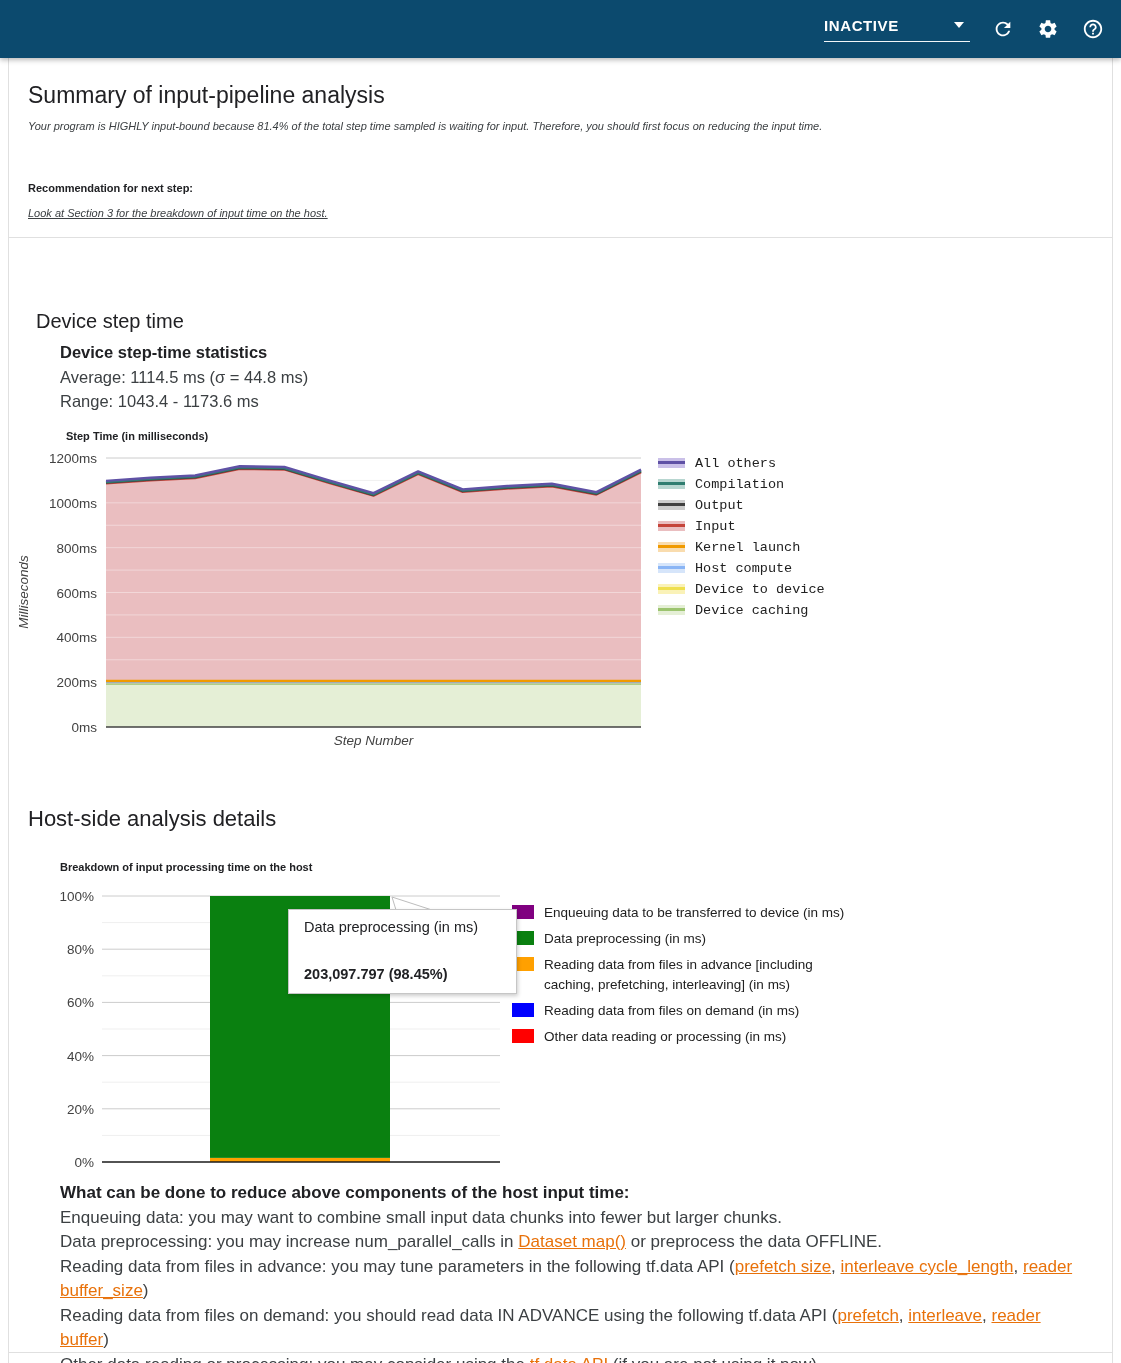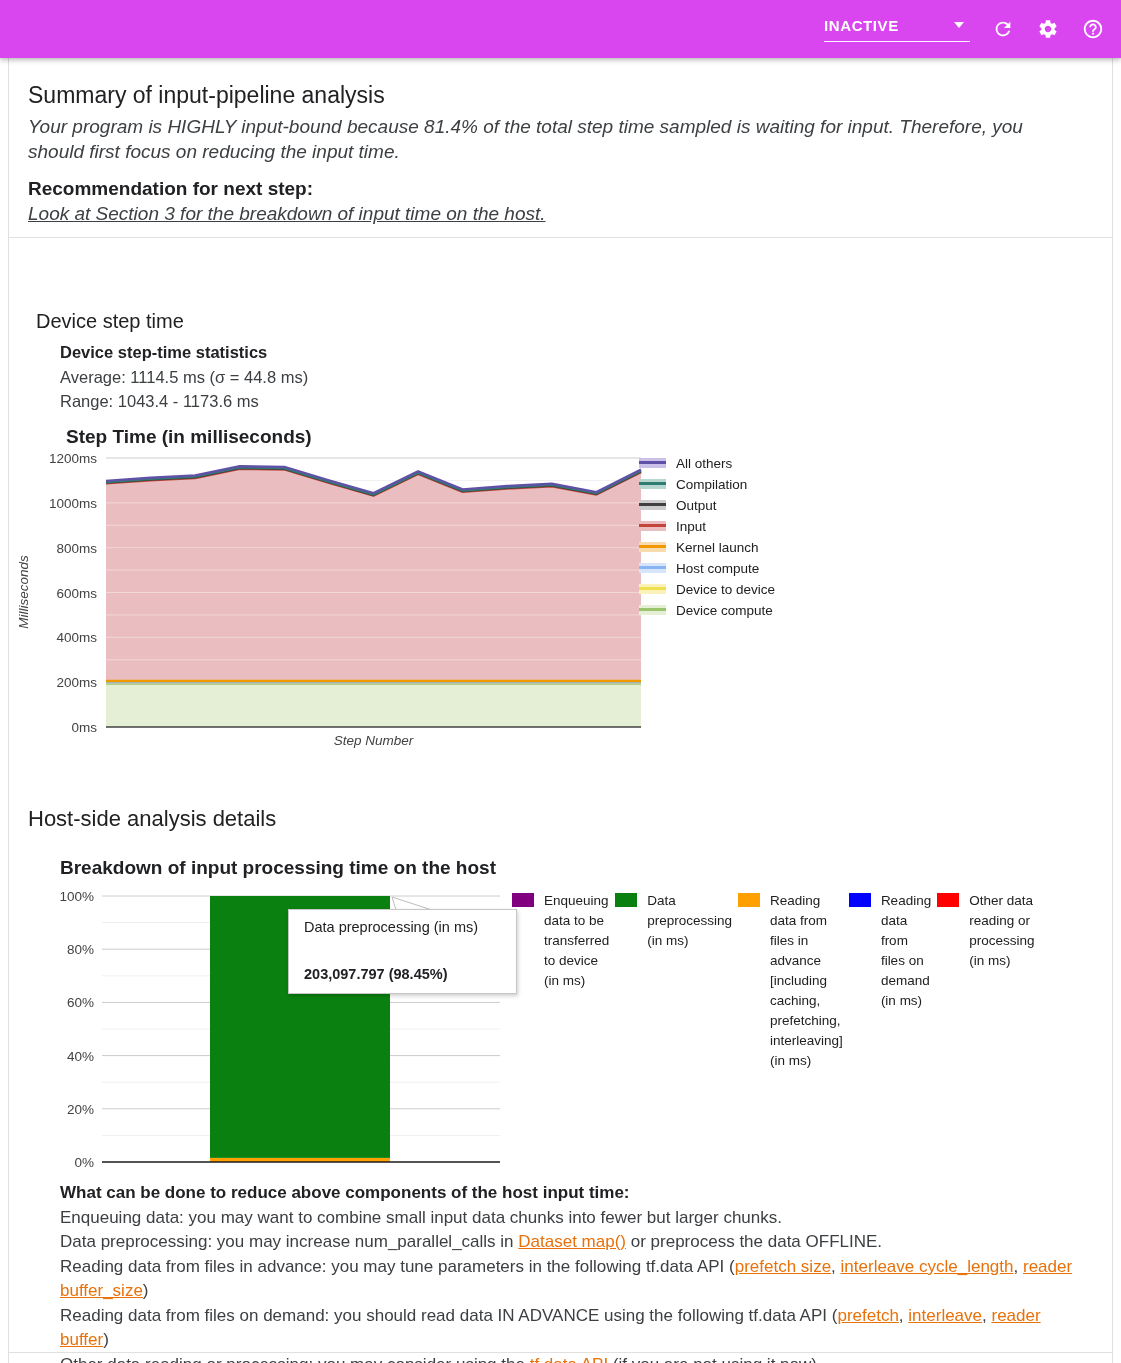--- a/index.html
+++ b/index.html
@@ -1,48 +1,48 @@
 <!DOCTYPE html>
 <html><head>
 <meta charset="utf-8">
 <style>
   html,body{margin:0;padding:0;background:#fff;}
   .screen{position:relative;width:1121px;height:1363px;background:#fff;overflow:hidden;
           font-family:"Liberation Sans",sans-serif;color:#3c4043;}
   
-  .topbar{position:absolute;left:0;top:0;width:1121px;height:58px;background:#d946ef;
+  .topbar{position:absolute;left:0;top:0;width:1121px;height:58px;background:#0c4a6e;
           box-shadow:0 2px 5px rgba(0,0,0,.28);z-index:6;}
   .hdr-right{position:absolute;right:16px;top:0;height:58px;display:flex;align-items:center;gap:21px;}
   .status{width:146px;border-bottom:1px solid rgba(255,255,255,.95);display:flex;align-items:center;
           justify-content:space-between;padding-bottom:7px;cursor:pointer;}
   .status-label{color:#fff;font-size:15px;font-weight:bold;letter-spacing:.6px;}
   .caret{width:0;height:0;border-left:5px solid transparent;border-right:5px solid transparent;
          border-top:6px solid #fff;margin-right:6px;}
   .icon-btn{width:24px;height:24px;display:flex;align-items:center;justify-content:center;cursor:pointer;}
   .icon-btn svg{width:22px;height:22px;fill:#fff;}
   
   .vline{position:absolute;top:58px;bottom:0;width:1px;background:#e0e0e0;}
   .divider{position:absolute;left:9px;width:1103px;height:1px;background:#e0e0e0;}
   
   .abs{position:absolute;}
   .h1{font-size:23px;color:#212124;}
   .h2{font-size:22px;color:#212124;}
   .h3{font-size:20px;color:#212124;}
-  .txt{font-size:19px;line-height:25px;color:#3c4043;}
+  .txt{font-size:11px;line-height:25px;color:#3c4043;}
   .it{font-style:italic;}
   .b{font-weight:bold;color:#202124;}
   .stats div{font-size:16.5px;line-height:24.5px;}
   
   .step-legend{display:flex;flex-direction:column;gap:7px;}
   .sl-row{display:flex;align-items:center;gap:10px;height:14px;}
   .sw{width:27px;height:10px;position:relative;flex:0 0 auto;}
   .sw .fill{position:absolute;left:0;right:0;top:0;bottom:0;}
   .sw .ln{position:absolute;left:0;right:0;top:3px;height:3px;}
   .sl-label{font-size:13.5px;color:#212121;}
-  .host-legend{width:344px;display:flex;gap:6px;}
+  .host-legend{width:344px;display:flex;flex-direction:column;gap:6px;margin-top:12px;}
   .hl-row{display:flex;gap:10px;}
   .hl-sw{width:22px;height:14px;flex:0 0 auto;margin-top:2px;}
   .hl-label{font-size:13.5px;line-height:20px;color:#212121;}
   
   .tooltip{position:absolute;left:288px;top:909px;width:229px;box-sizing:border-box;background:#fff;
            border:1px solid #c6c6c6;box-shadow:1px 2px 4px rgba(0,0,0,.2);padding:8px 0 9px 15px;z-index:4;}
   .tt-title{font-size:14.5px;color:#202124;line-height:19px;}
   .tt-value{font-size:14.5px;font-weight:bold;color:#202124;line-height:19px;margin-top:28px;}
   
   .advice{width:1015px;font-size:17px;line-height:24.5px;color:#3c4043;}
@@ -138,21 +138,21 @@
       <polyline points="92,234.39083333333332 136.58333333333334,234.39083333333332 181.16666666666669,234.39083333333332 225.75,234.39083333333332 270.33333333333337,234.39083333333332 314.91666666666663,234.39083333333332 359.5,234.39083333333332 404.0833333333333,234.39083333333332 448.6666666666667,234.39083333333332 493.25,234.39083333333332 537.8333333333333,234.39083333333332 582.4166666666667,234.39083333333332 627,234.39083333333332" fill="none" stroke="#8ab5f5" stroke-width="2.4" stroke-linejoin="round"></polyline>
       <polyline points="92,233.04583333333335 136.58333333333334,233.04583333333335 181.16666666666669,233.04583333333335 225.75,233.04583333333335 270.33333333333337,233.04583333333335 314.91666666666663,233.04583333333335 359.5,233.04583333333335 404.0833333333333,233.04583333333335 448.6666666666667,233.04583333333335 493.25,233.04583333333335 537.8333333333333,233.04583333333335 582.4166666666667,233.04583333333335 627,233.04583333333335" fill="none" stroke="#f09a00" stroke-width="2.4" stroke-linejoin="round"></polyline>
       <polyline points="92,35.33083333333332 136.58333333333334,32.192499999999995 181.16666666666669,29.95083333333335 225.75,20.75999999999999 270.33333333333337,21.432500000000005 314.91666666666663,34.88249999999999 359.5,47.66 404.0833333333333,25.915833333333353 448.6666666666667,43.84916666666666 493.25,40.48666666666665 537.8333333333333,38.245000000000005 582.4166666666667,46.53916666666669 627,24.122500000000002" fill="none" stroke="#c5443a" stroke-width="2.4" stroke-linejoin="round"></polyline>
       <polyline points="92,34.65833333333333 136.58333333333334,31.519999999999982 181.16666666666669,29.278333333333336 225.75,20.087499999999977 270.33333333333337,20.75999999999999 314.91666666666663,34.20999999999998 359.5,46.98749999999998 404.0833333333333,25.24333333333334 448.6666666666667,43.17666666666665 493.25,39.814166666666665 537.8333333333333,37.57250000000002 582.4166666666667,45.866666666666646 627,23.450000000000017" fill="none" stroke="#404040" stroke-width="2.4" stroke-linejoin="round"></polyline>
       <polyline points="92,33.98583333333332 136.58333333333334,30.847499999999997 181.16666666666669,28.60583333333335 225.75,19.41500000000002 270.33333333333337,20.087499999999977 314.91666666666663,33.537499999999994 359.5,46.315 404.0833333333333,24.570833333333354 448.6666666666667,42.50416666666666 493.25,39.14166666666665 537.8333333333333,36.900000000000006 582.4166666666667,45.19416666666666 627,22.777499999999975" fill="none" stroke="#2f7d70" stroke-width="2.4" stroke-linejoin="round"></polyline>
       <polyline points="92,32.86499999999998 136.58333333333334,29.726666666666688 181.16666666666669,27.484999999999985 225.75,18.294166666666683 270.33333333333337,18.96666666666664 314.91666666666663,32.416666666666686 359.5,45.19416666666666 404.0833333333333,23.450000000000017 448.6666666666667,41.383333333333354 493.25,38.020833333333314 537.8333333333333,35.77916666666667 582.4166666666667,44.07333333333335 627,21.656666666666695" fill="none" stroke="#5f51a5" stroke-width="2.4" stroke-linejoin="round"></polyline>
       <line x1="92" x2="627" y1="279" y2="279" stroke="#424242" stroke-width="1.5"></line>
       <text x="359.5" y="297" text-anchor="middle" font-size="13.5" font-style="italic" fill="#424242">Step Number</text>
       <text x="14" y="144" text-anchor="middle" font-size="13.5" font-style="italic" fill="#424242" transform="rotate(-90 14 144)">Milliseconds</text>
     </svg>
-  <div class="abs step-legend" style="left:639px;top:456px;">
+  <div class="abs step-legend" style="left:658px;top:456px;font-family:Liberation Mono, monospace;">
       <div class="sl-row">
         <span class="sw">
           <span class="fill" style="background: rgb(202, 192, 232);"></span>
           <span class="ln" style="background: rgb(95, 81, 165);"></span>
         </span>
         <span class="sl-label">All others</span>
       </div>
       <div class="sl-row">
         <span class="sw">
           <span class="fill" style="background: rgb(183, 214, 208);"></span>
@@ -193,21 +193,21 @@
           <span class="fill" style="background: rgb(250, 242, 184);"></span>
           <span class="ln" style="background: rgb(239, 223, 78);"></span>
         </span>
         <span class="sl-label">Device to device</span>
       </div>
       <div class="sl-row">
         <span class="sw">
           <span class="fill" style="background: rgb(229, 239, 214);"></span>
           <span class="ln" style="background: rgb(156, 196, 111);"></span>
         </span>
-        <span class="sl-label">Device compute</span>
+        <span class="sl-label">Device caching</span>
       </div>
     </div>
 
   <div class="abs h2" style="left:28px;top:806px;">Host-side analysis details</div>
   <div class="abs txt b" style="left:60px;top:855px;">Breakdown of input processing time on the host</div>
 
   <svg class="abs" style="left:30px;top:885px;" width="480" height="295" viewBox="0 0 480 295">
       <line x1="72" x2="470" y1="250.4" y2="250.4" stroke="#efefef" stroke-width="1"></line>
       <line x1="72" x2="470" y1="223.8" y2="223.8" stroke="#cccccc" stroke-width="1"></line>
       <line x1="72" x2="470" y1="197.2" y2="197.2" stroke="#efefef" stroke-width="1"></line>

